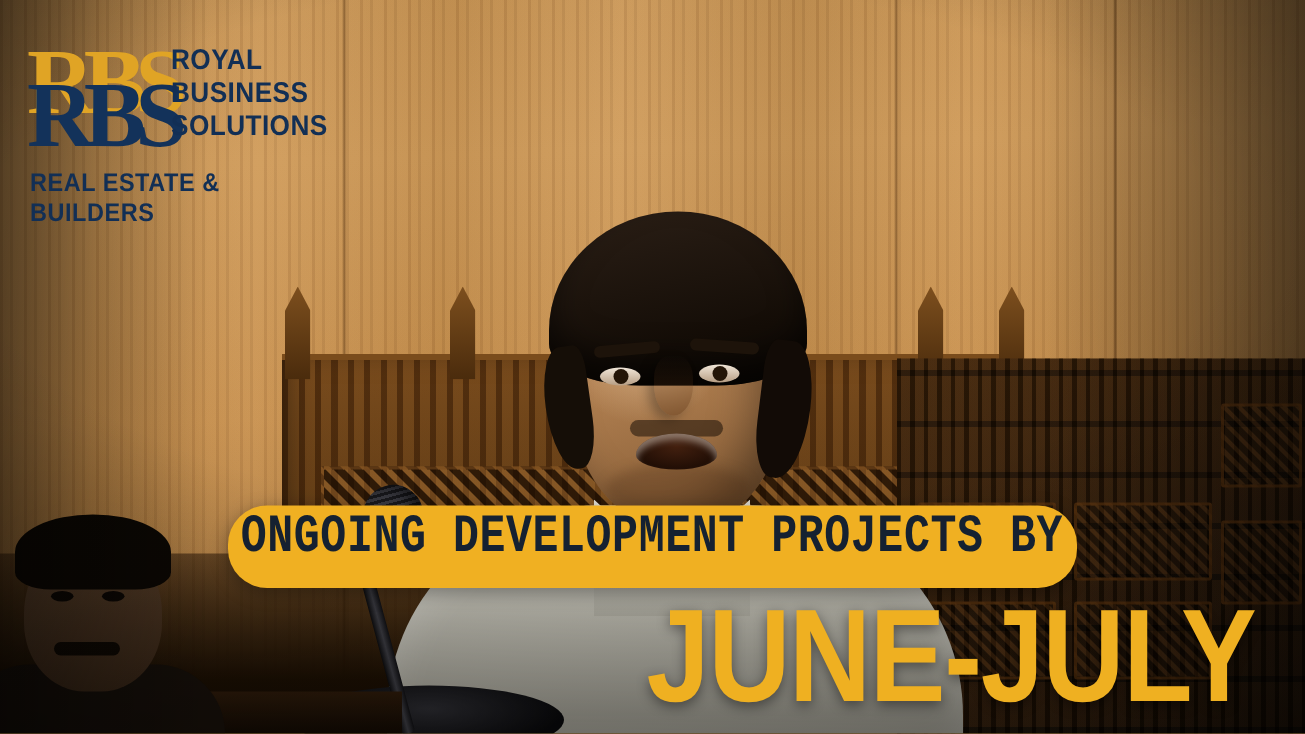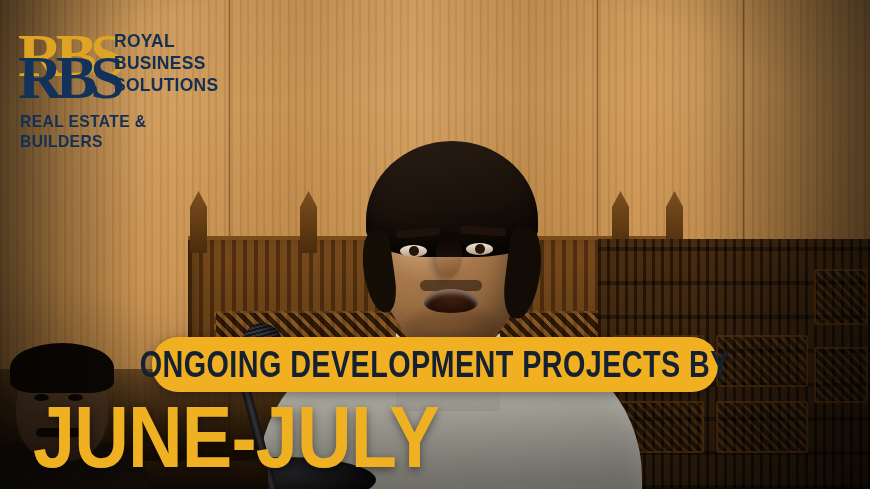--- a/index.html
+++ b/index.html
@@ -194,31 +194,32 @@
     display:flex; align-items:center; justify-content:center;
   }
   .band1 .t {
     color:#eeb424; font-weight:bold; font-size:40px;
     letter-spacing:.5px; white-space:nowrap;
     transform:scaleX(.78); transform-origin:center;
   }
   .pill {
     position:absolute; left:152px; top:337px; width:566px; height:55px;
     background:#f0b022; border-radius:26px;
-    display:flex; align-items:center; justify-content:center;
+    display:flex; justify-content:center;
     box-shadow:0 3px 12px rgba(0,0,0,.35);
+    font-family:Liberation Mono, monospace;
   }
   .pill .t {
     color:#152131; font-weight:bold; font-size:36px;
     letter-spacing:.5px; white-space:nowrap;
     transform:scaleX(.80); transform-origin:center;
   }
   .bigline {
     position:absolute; left:0; right:0; top:394px; height:86px;
-    display:flex; align-items:center; justify-content:flex-start;
+    display:flex; align-items:center; justify-content:flex-end;
   }
   .bigline .t {
     color:#efb021; font-weight:bold; font-size:88px; line-height:86px;
     letter-spacing:-1px; white-space:nowrap;
     transform:scaleX(.86); transform-origin:center;
     text-shadow:0 3px 9px rgba(0,0,0,.45);
   }
 </style>
 </head>
 <body>

